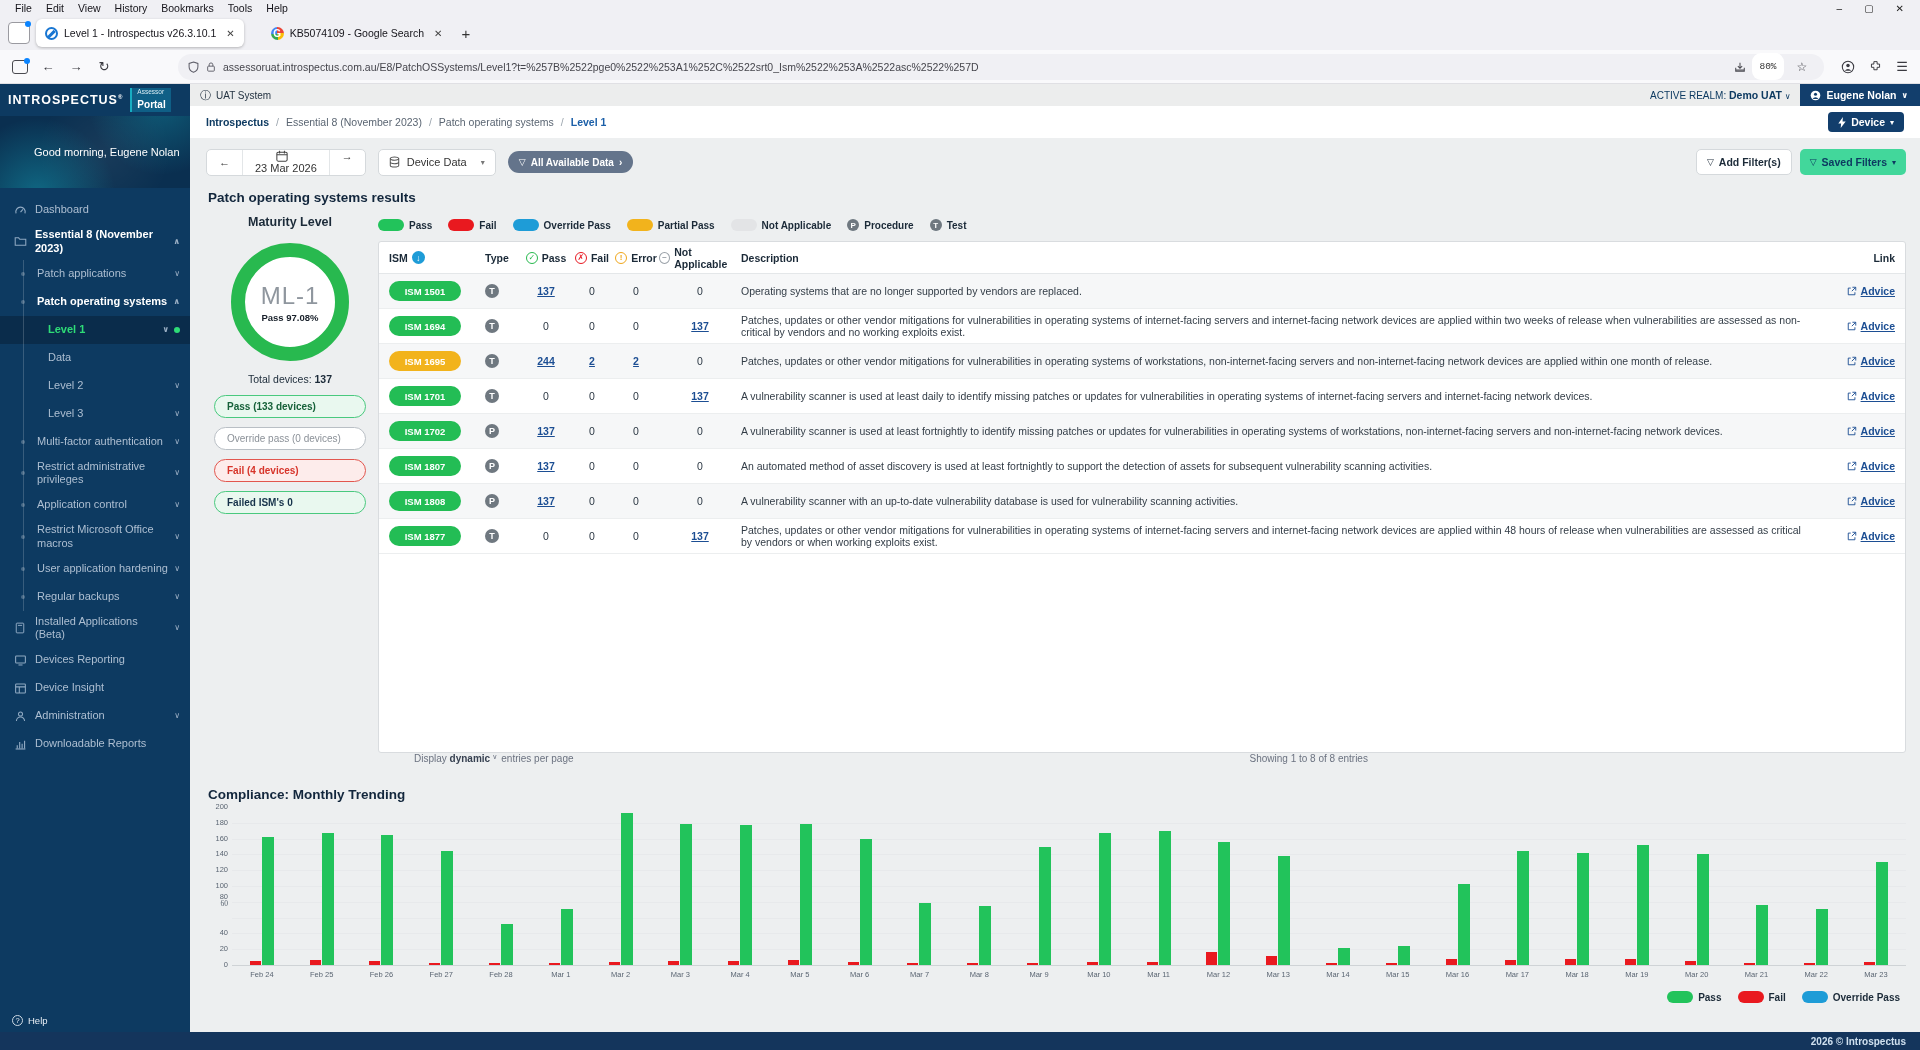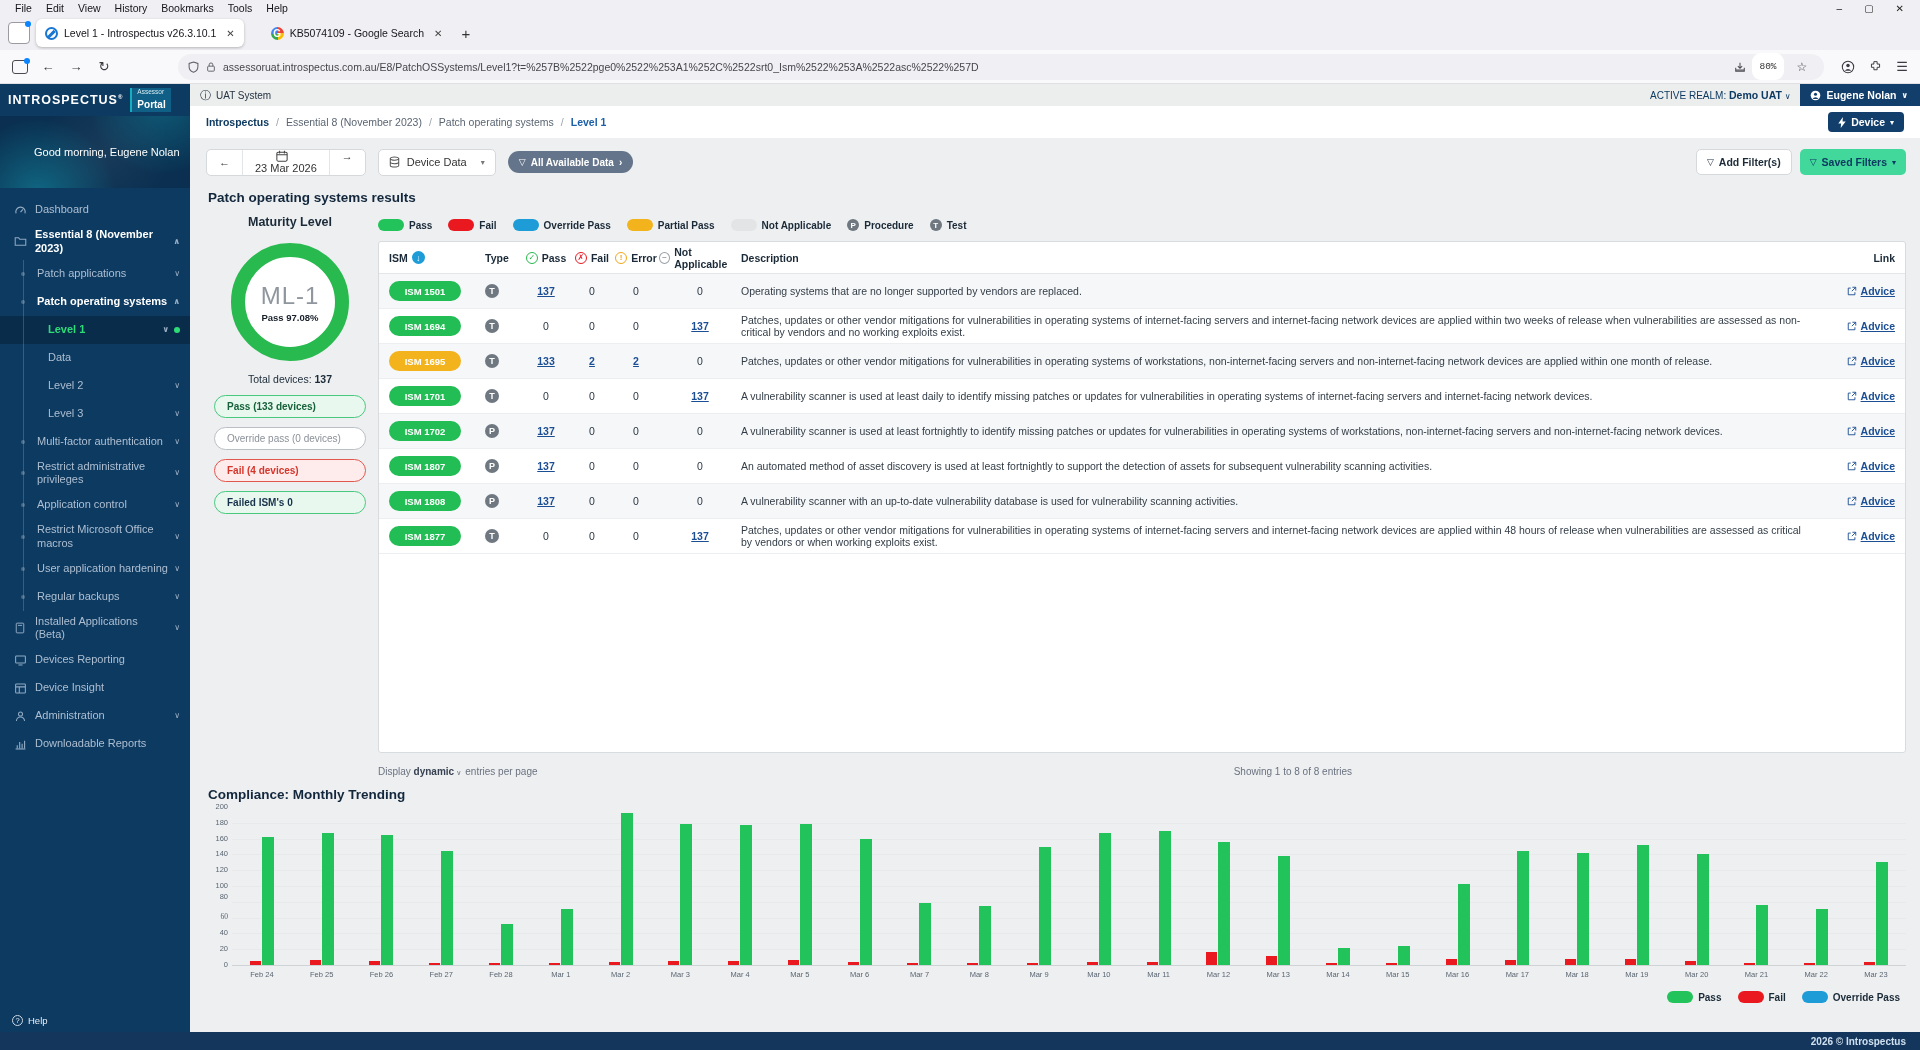--- a/index.html
+++ b/index.html
@@ -143,21 +143,21 @@
   .drow:nth-child(odd) { background:#f6f7f8; }
   .ismpill { width:72px; height:20px; border-radius:10px; color:#fff; font-size:9.5px; font-weight:bold;
     display:flex; align-items:center; justify-content:center; }
   .typedot { width:14px; height:14px; border-radius:50%; background:#6f7880; color:#fff; font-size:9px; font-weight:bold;
     display:flex; align-items:center; justify-content:center; }
   .numcell { text-align:center; }
   .numlink { color:#1c4e93; font-weight:bold; text-decoration:underline; }
   .desc { padding-right:10px; color:#333d47; }
   .advice { display:flex; align-items:center; justify-content:flex-end; gap:4px; color:#1c4e93; font-size:10.5px; font-weight:bold; }
   .advice span { text-decoration:underline; }
-  .tfootrow { display:flex; align-items:flex-end; height:24px; font-size:10px; color:#6b7280; position:relative; }
+  .tfootrow { display:flex; align-items:flex-start; height:24px; font-size:10px; color:#6b7280; position:relative;margin-left:36px; }
   .tfootrow b { color:#374151; }
   .showing { position:absolute; left:56%; }
 
   
   .charttitle { font-size:13.5px; font-weight:bold; color:#12263c; margin:10px 0 6px 2px; }
   .chartwrap { display:flex; }
   .ylabels { width:26px; position:relative; flex:none; }
   .ylabels div { position:absolute; right:4px; font-size:7.5px; color:#5a6572;padding-left:16px; }
   .plot { flex:1; height:158px; position:relative; border-bottom:1px solid #cfd3d6;
     display:flex; align-items:flex-end;
@@ -577,21 +577,21 @@
                     <span>Advice</span>
                   </div>
                 </div>
                 <div class="trow drow">
                   <div>
                     <span class="ismpill" style="background:#f2b31c">ISM 1695</span>
                   </div>
                   <div>
                     <span class="typedot">T</span>
                   </div>
-                  <div class="numcell"><span class="numlink">133</span></div>
+                  <div class="numcell"><span class="numlink">244</span></div>
                   <div class="numcell"><span class="numlink">2</span></div>
                   <div class="numcell"><span class="numlink">2</span></div>
                   <div class="numcell">0</div>
                   <div class="desc">Patches, updates or other vendor mitigations for vulnerabilities in operating systems of workstations, non-internet-facing servers and non-internet-facing network devices are applied within one month of release.</div>
                   <div class="advice">
                     <svg viewBox="0 0 12 12" width="10" height="10">
                       <path d="M4.5 2.5H1.5v8h8v-3" fill="none" stroke="#1c4e93" stroke-width="1.1"></path>
                       <path d="M6.5 1.5h4v4M10.3 1.7 5.8 6.2" fill="none" stroke="#1c4e93" stroke-width="1.1"></path>
                     </svg>
                     <span>Advice</span>
@@ -708,21 +708,21 @@
           </div>
         </div>
       </div>
 
       <div class="charttitle">Compliance: Monthly Trending</div>
       <div class="chartwrap">
         <div class="ylabels" id="ylabels">
             <div style="bottom: -3px;">0</div>
             <div style="bottom: 12.8px;">20</div>
             <div style="bottom: 28.6px;">40</div>
-            <div style="bottom: 45px; font-family: Liberation Serif, serif;">60</div>
+            <div style="bottom: 58px; font-family: Liberation Serif, serif;">60</div>
             <div style="bottom: 65px;">80</div>
             <div style="bottom: 76px;">100</div>
             <div style="bottom: 91.8px;">120</div>
             <div style="bottom: 107.6px;">140</div>
             <div style="bottom: 123.4px;">160</div>
             <div style="bottom: 139.2px;">180</div>
             <div style="bottom: 155px;">200</div>
           </div>
         <div class="plot" id="plot">
             <div class="bargroup">

